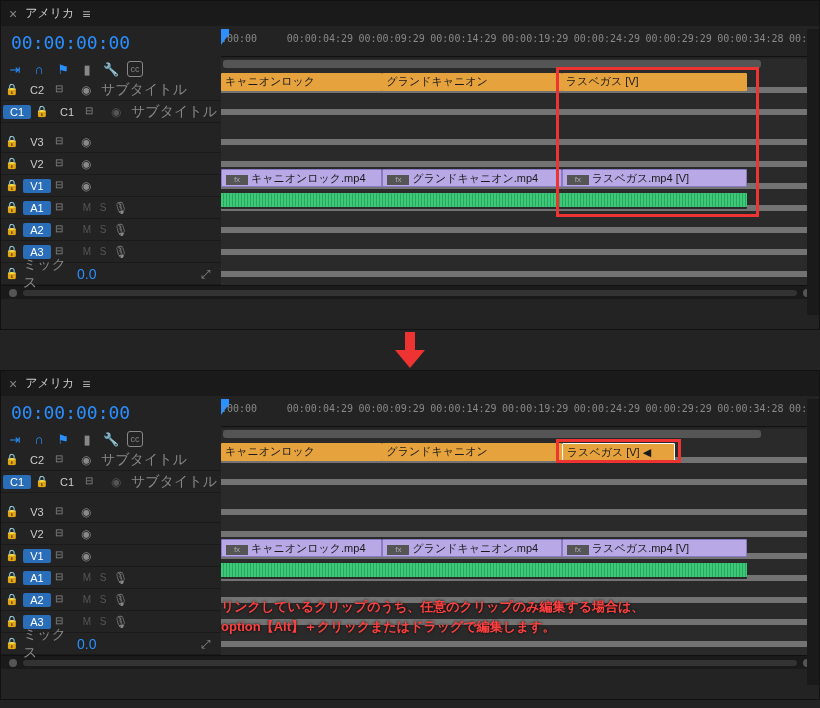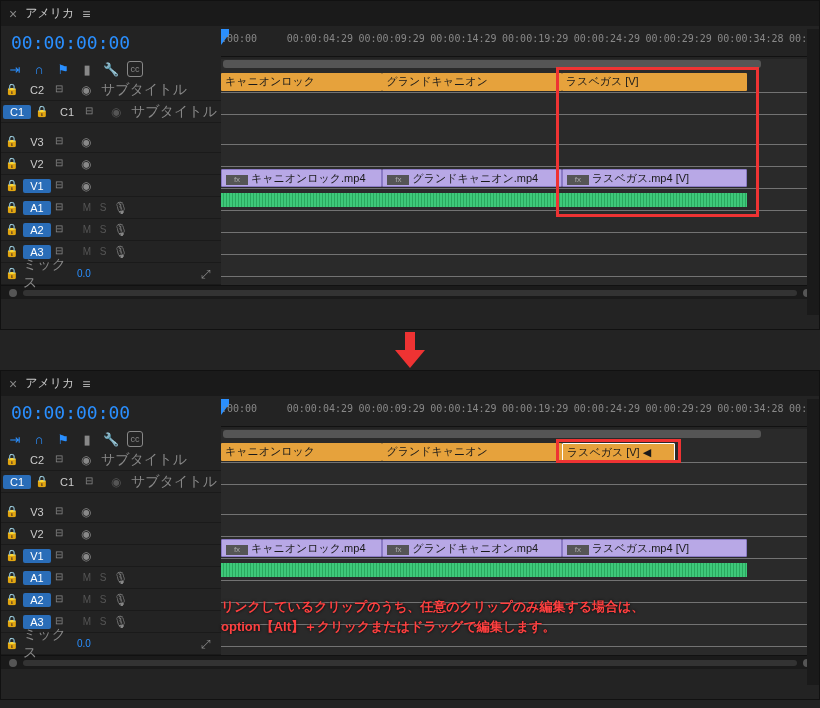--- a/index.html
+++ b/index.html
@@ -20,23 +20,23 @@
 .tool-icon.blue { color: #2a8fff; }
 .body-row { display: flex; }
 .track-headers { width: 220px; background: #232323; }
 .track-header { display: flex; align-items: center; height: 22px; padding: 0 4px; gap: 4px; border-bottom: 1px solid #1a1a1a; }
 .lock { color: #666; font-size: 11px; width: 14px; }
 .track-label { width: 28px; text-align: center; font-size: 11px; color: #ccc; padding: 1px 3px; border-radius: 2px; }
 .track-label.sel { background: #2a6db8; color: #fff; }
 .sync { width: 22px; height: 14px; color: #888; font-size: 10px; }
 .eye { width: 16px; color: #888; font-size: 12px; }
 .track-text { color: #888; font-size: 14px; }
-.mix-val { color: #2a8fff; font-size: 10px; }
+.mix-val { color: #2a8fff; font-size: 14px; }
 .content { flex: 1; background: #2a2a2a; position: relative; }
-.track-row { height: 22px; position: relative; border-bottom: 1px solid #737373; }
+.track-row { height: 22px; position: relative; border-bottom: 6px solid #737373; }
 .clip { position: absolute; top: 2px; height: 18px; border-radius: 1px; font-size: 11px; padding: 1px 4px; overflow: hidden; white-space: nowrap; }
 .clip.orange { background: #e6a23c; color: #1a1a1a; }
 .clip.purple { background: #b8a8e6; color: #1a1a1a; border: 1px solid #8a7ac4; }
 .clip.green { background: #2a2a2a; }
 .clip.green::before { content: ""; position: absolute; left: 0; right: 0; top: 2px; bottom: 2px; background: repeating-linear-gradient(90deg, #3ec97a 0 2px, #2aa85e 2px 3px); }
 .fx { display: inline-block; width: 22px; height: 10px; background: #555; margin-right: 3px; font-size: 8px; text-align: center; line-height: 10px; color: #aaa; }
 .redbox { position: absolute; border: 3px solid #e33; pointer-events: none; }
 .annotation { position: absolute; color: #ff4040; font-size: 13px; font-weight: bold; text-shadow: 0 0 3px #000; }
 .arrow-down { width: 820px; height: 40px; display: flex; justify-content: center; align-items: center; background: #232323; }
 .arrow-svg { fill: #e33; }

